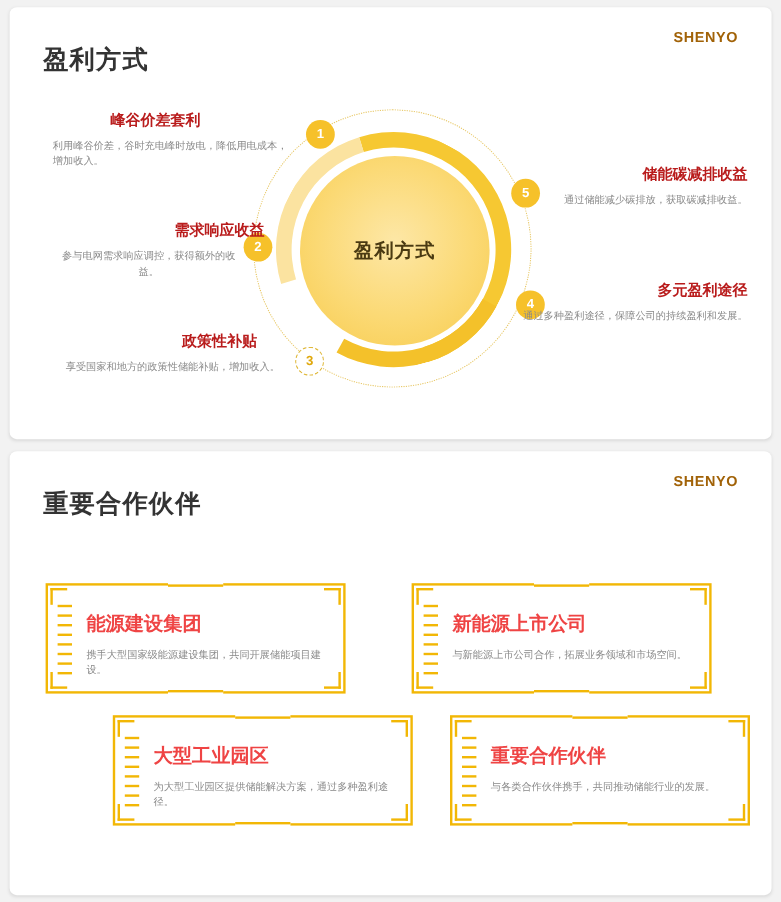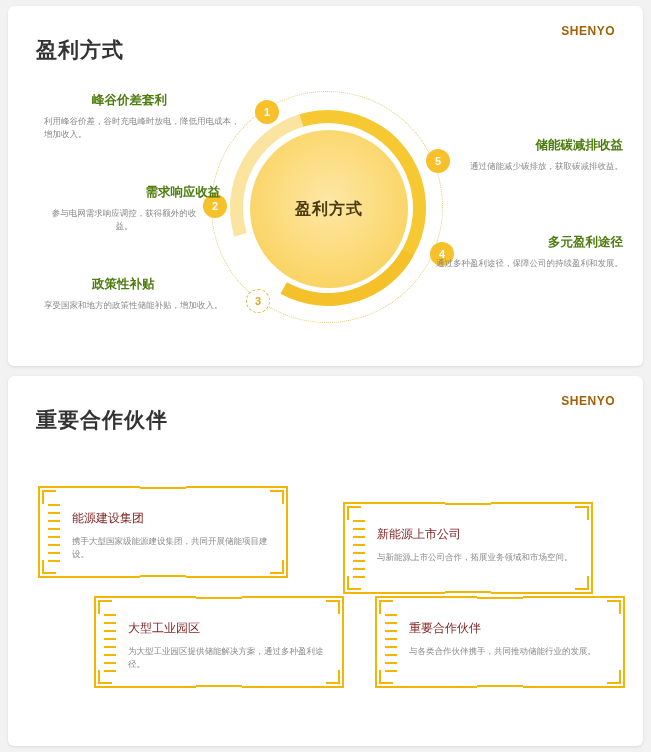--- a/index.html
+++ b/index.html
@@ -120,21 +120,21 @@
     color: #ffffff;
   }
 
   .cap {
     position: absolute;
     width: 230px;
   }
   .cap .cap-title {
     font-size: 12.5px;
     font-weight: bold;
-    color: #4d7c0f;
+    color: #b91c1c;
     margin-bottom: 6px;
     padding-left: 48px;
   }
   .cap .cap-desc {
     font-size: 8.5px;
     color: #8a8a8a;
     line-height: 1.5;
   }
   .cap.right { text-align: right; }
 
@@ -207,23 +207,23 @@
     border-top: 2px solid #f2b705;
     margin-bottom: 3px;
   }
   .card .body {
     position: absolute;
     left: 34px;
     top: 24px;
     width: 200px;
   }
   .card .c-title {
-    font-size: 12px;
-    font-weight: normal;
-    color: #7f1d1d;
+    font-size: 16px;
+    font-weight: bold;
+    color: #ef4444;
     margin-bottom: 8px;
   }
   .card .c-desc {
     font-size: 8.5px;
     color: #8a8a8a;
     line-height: 1.5;
   }
 </style>
 </head>
 <body>
@@ -249,21 +249,21 @@
   <div class="cap" style="left:36px; top:86px;">
     <div class="cap-title">峰谷价差套利</div>
     <div class="cap-desc" style="width:200px">利用峰谷价差，谷时充电峰时放电，降低用电成本，增加收入。</div>
   </div>
 
   <div class="cap" style="left:36px; top:178px;text-align:center;">
     <div class="cap-title">需求响应收益</div>
     <div class="cap-desc" style="width:160px">参与电网需求响应调控，获得额外的收益。</div>
   </div>
 
-  <div class="cap" style="left:36px; top:270px;">
+  <div class="cap" style="left:36px; top:270px;text-align:center;">
     <div class="cap-title">政策性补贴</div>
     <div class="cap-desc" style="width:200px">享受国家和地方的政策性储能补贴，增加收入。</div>
   </div>
 
   <div class="cap right" style="left:385px; top:228px;">
     <div class="cap-title">多元盈利途径</div>
     <div class="cap-desc">通过多种盈利途径，保障公司的持续盈利和发展。</div>
   </div>
 
   <div class="cap right" style="left:385px; top:131px;">
@@ -295,21 +295,21 @@
           <i></i>
           <i></i>
           <i></i>
       </div>
       <div class="body">
         <div class="c-title">能源建设集团</div>
         <div class="c-desc">携手大型国家级能源建设集团，共同开展储能项目建设。</div>
       </div>
     </div>
 
-    <div class="card" style="left:305px; top:16px;padding-left:24px;">
+    <div class="card" style="left:305px; top:0px;padding-left:24px;">
       <div class="frame"></div>
       <div class="notch-t"></div>
       <div class="notch-b"></div>
       <div class="corner tl"></div>
       <div class="corner tr"></div>
       <div class="corner bl"></div>
       <div class="corner br"></div>
       <div class="spring">
         <i></i>
           <i></i>

